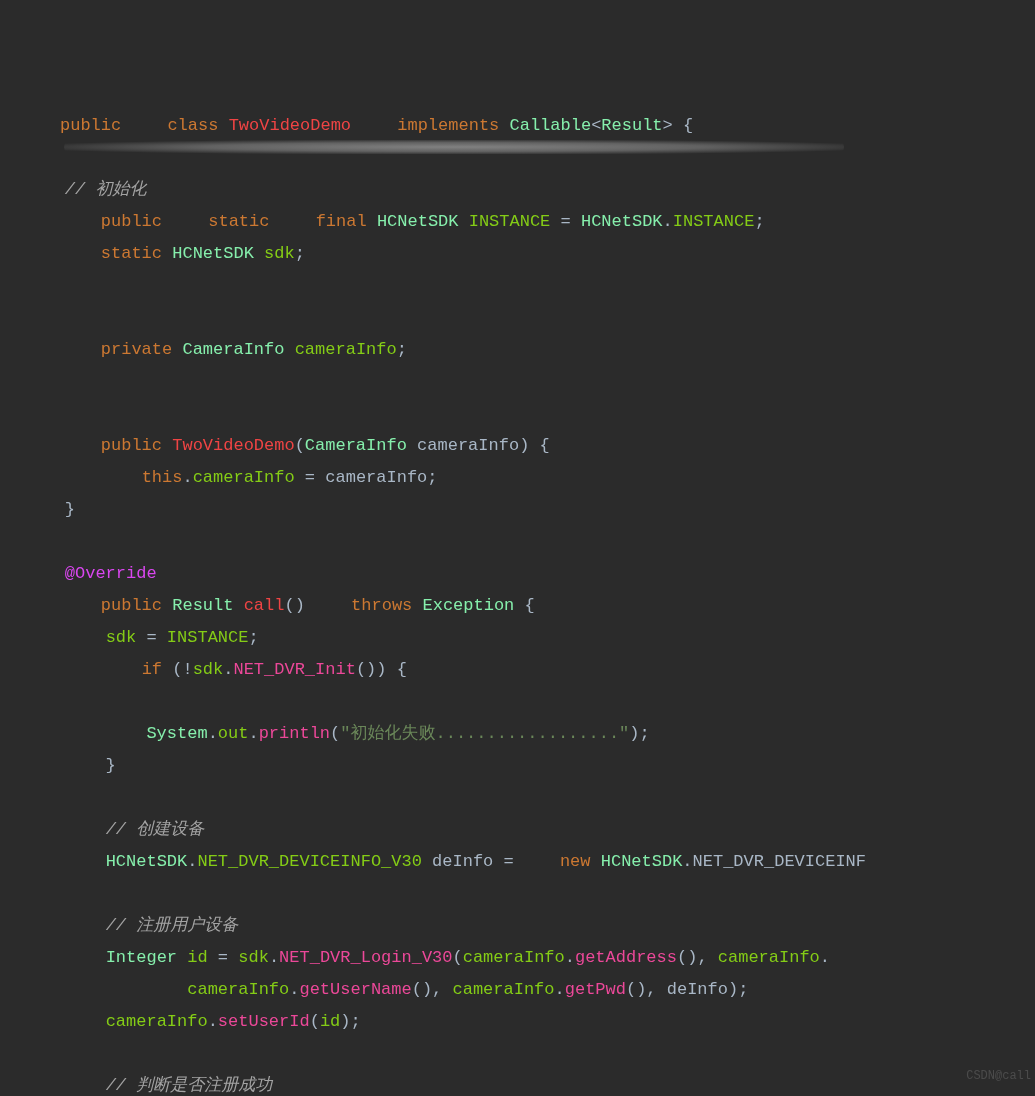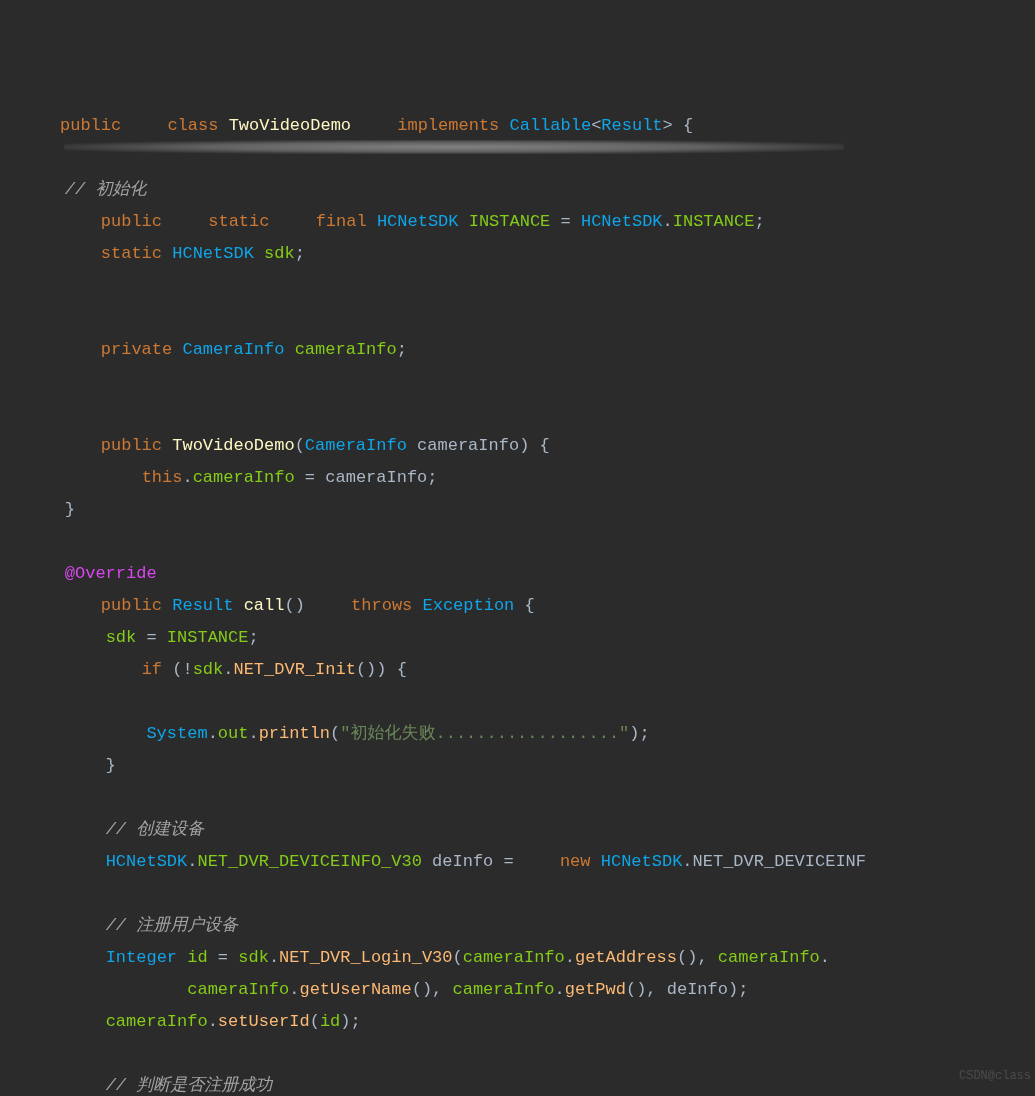--- a/index.html
+++ b/index.html
@@ -15,30 +15,30 @@
   .stage {
     width: 1035px;
     height: 1096px;
     position: relative;
     box-sizing: border-box;
     padding: 14px 0 0 24px;
     white-space: pre;
   }
   .line { display: block; white-space: pre; }
   .kw   { color: #cc7832; margin-left: 36px; }        
-  .typ  { color: #0ea5e9; }        
-  .def  { color: #fef9c3; }        
+  .typ  { color: #86efac; }        
+  .def  { color: #ef4444; }        
   .id   { color: #a9b7c6; }
   .fld  { color: #84cc16; }        
   .cmt  { color: #a3a3a3; font-style: italic; }
   .ann  { color: #d946ef; }        
   .str  { color: #6a8759; }
   .op   { color: #a9b7c6; }
   .pun  { color: #a9b7c6; }
-  .mth  { color: #fdba74; }
+  .mth  { color: #ec4899; }
 
   .hl {
     position: absolute;
     left: 64px;
     top: 140px;
     width: 780px;
     height: 14px;
     background: radial-gradient(ellipse at center, rgba(200,200,200,0.55) 0%, rgba(200,200,200,0.35) 45%, rgba(200,200,200,0.0) 80%);
     border-radius: 10px;
     pointer-events: none;
@@ -50,14 +50,14 @@
     font-size: 12px;
     color: rgba(170,170,170,0.25);
   }
 </style>
 </head>
 <body>
 
 <div class="stage">
   <div class="hl"></div>
   <div id="code"><div class="line"><span class="kw">public</span><span class="op"> </span><span class="kw">class</span><span class="op"> </span><span class="def">TwoVideoDemo</span><span class="op"> </span><span class="kw">implements</span><span class="op"> </span><span class="typ">Callable</span><span class="pun">&lt;</span><span class="typ">Result</span><span class="pun">&gt; {</span></div><div class="line">&nbsp;</div><div class="line"><span class="op">    </span><span class="cmt">// 初始化</span></div><div class="line"><span class="op">    </span><span class="kw">public</span><span class="op"> </span><span class="kw">static</span><span class="op"> </span><span class="kw">final</span><span class="op"> </span><span class="typ">HCNetSDK</span><span class="op"> </span><span class="fld">INSTANCE</span><span class="op"> = </span><span class="typ">HCNetSDK</span><span class="pun">.</span><span class="fld">INSTANCE</span><span class="pun">;</span></div><div class="line"><span class="op">    </span><span class="kw">static</span><span class="op"> </span><span class="typ">HCNetSDK</span><span class="op"> </span><span class="fld">sdk</span><span class="pun">;</span></div><div class="line">&nbsp;</div><div class="line">&nbsp;</div><div class="line"><span class="op">    </span><span class="kw">private</span><span class="op"> </span><span class="typ">CameraInfo</span><span class="op"> </span><span class="fld">cameraInfo</span><span class="pun">;</span></div><div class="line">&nbsp;</div><div class="line">&nbsp;</div><div class="line"><span class="op">    </span><span class="kw">public</span><span class="op"> </span><span class="def">TwoVideoDemo</span><span class="pun">(</span><span class="typ">CameraInfo</span><span class="op"> </span><span class="id">cameraInfo</span><span class="pun">) {</span></div><div class="line"><span class="op">        </span><span class="kw">this</span><span class="pun">.</span><span class="fld">cameraInfo</span><span class="op"> = </span><span class="id">cameraInfo</span><span class="pun">;</span></div><div class="line"><span class="pun">    }</span></div><div class="line">&nbsp;</div><div class="line"><span class="op">    </span><span class="ann">@Override</span></div><div class="line"><span class="op">    </span><span class="kw">public</span><span class="op"> </span><span class="typ">Result</span><span class="op"> </span><span class="def">call</span><span class="pun">() </span><span class="kw">throws</span><span class="op"> </span><span class="typ">Exception</span><span class="pun"> {</span></div><div class="line"><span class="op">        </span><span class="fld">sdk</span><span class="op"> = </span><span class="fld">INSTANCE</span><span class="pun">;</span></div><div class="line"><span class="op">        </span><span class="kw">if</span><span class="pun"> (!</span><span class="fld">sdk</span><span class="pun">.</span><span class="mth">NET_DVR_Init</span><span class="pun">()) {</span></div><div class="line">&nbsp;</div><div class="line"><span class="op">            </span><span class="typ">System</span><span class="pun">.</span><span class="fld">out</span><span class="pun">.</span><span class="mth">println</span><span class="pun">(</span><span class="str">"初始化失败.................."</span><span class="pun">);</span></div><div class="line"><span class="pun">        }</span></div><div class="line">&nbsp;</div><div class="line"><span class="op">        </span><span class="cmt">// 创建设备</span></div><div class="line"><span class="op">        </span><span class="typ">HCNetSDK</span><span class="pun">.</span><span class="fld">NET_DVR_DEVICEINFO_V30</span><span class="op"> </span><span class="id">deInfo</span><span class="op"> = </span><span class="kw">new</span><span class="op"> </span><span class="typ">HCNetSDK</span><span class="pun">.</span><span class="id">NET_DVR_DEVICEINF</span></div><div class="line">&nbsp;</div><div class="line"><span class="op">        </span><span class="cmt">// 注册用户设备</span></div><div class="line"><span class="op">        </span><span class="typ">Integer</span><span class="op"> </span><span class="fld">id</span><span class="op"> = </span><span class="fld">sdk</span><span class="pun">.</span><span class="mth">NET_DVR_Login_V30</span><span class="pun">(</span><span class="fld">cameraInfo</span><span class="pun">.</span><span class="mth">getAddress</span><span class="pun">(), </span><span class="fld">cameraInfo</span><span class="pun">.</span></div><div class="line"><span class="op">                </span><span class="fld">cameraInfo</span><span class="pun">.</span><span class="mth">getUserName</span><span class="pun">(), </span><span class="fld">cameraInfo</span><span class="pun">.</span><span class="mth">getPwd</span><span class="pun">(), </span><span class="id">deInfo</span><span class="pun">);</span></div><div class="line"><span class="op">        </span><span class="fld">cameraInfo</span><span class="pun">.</span><span class="mth">setUserId</span><span class="pun">(</span><span class="fld">id</span><span class="pun">);</span></div><div class="line">&nbsp;</div><div class="line"><span class="op">        </span><span class="cmt">// 判断是否注册成功</span></div></div>
-  <div class="watermark">CSDN@class</div>
+  <div class="watermark">CSDN@call</div>
 </div>
 
 </body></html>

